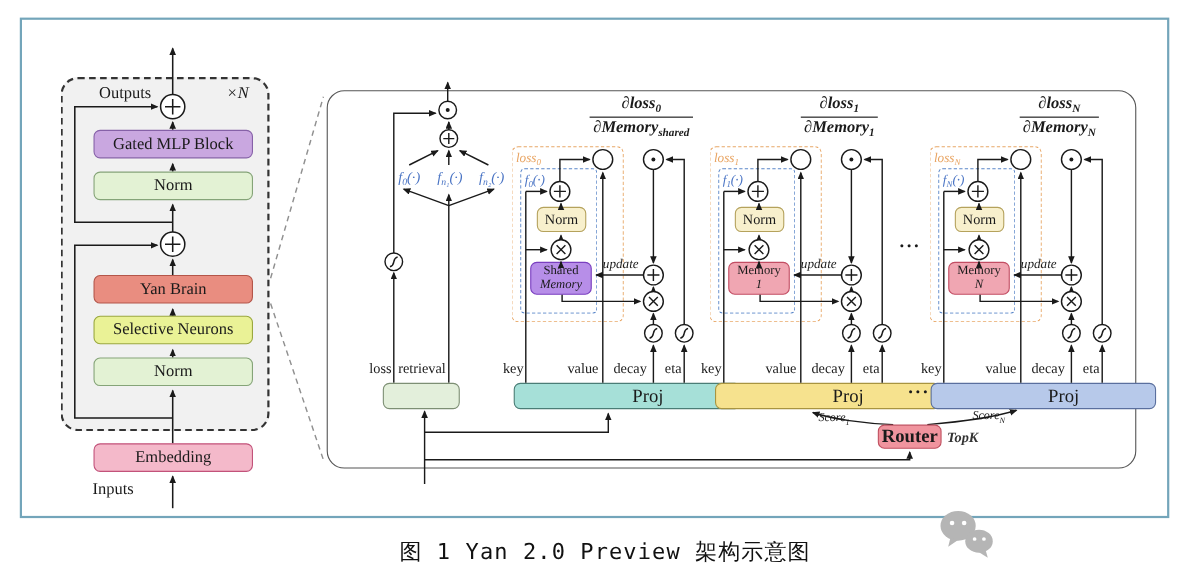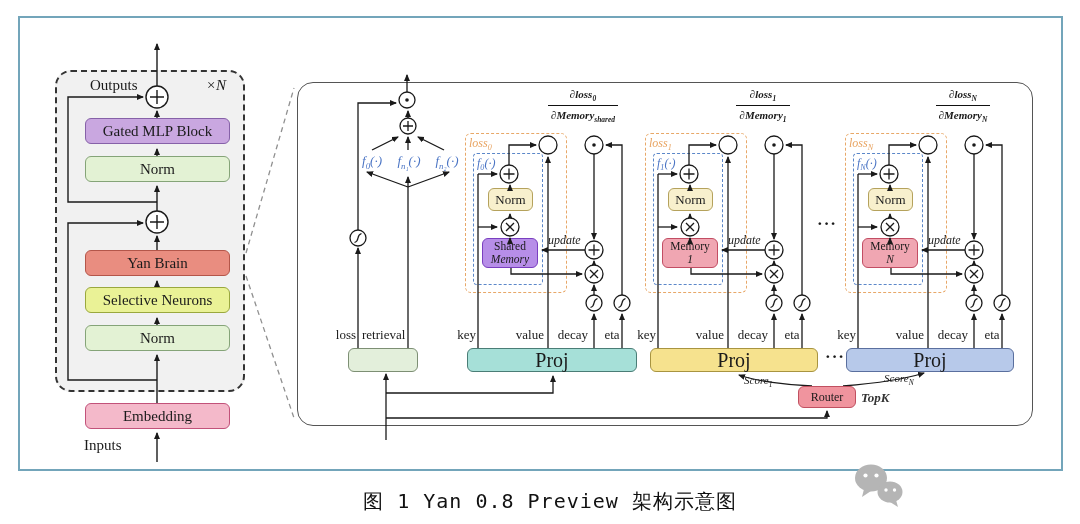--- a/index.html
+++ b/index.html
@@ -32,35 +32,35 @@
         justify-content:center;z-index:3;font-size:13px;}
   .normbox{left:55px;top:188px;width:43px;height:21px;background:var(--norm_cream);
            border-color:var(--norm_cream_border);font-size:13px;}
   .membox{left:49px;top:238px;width:54px;height:28px;flex-direction:column;line-height:13px;
           font-size:11.5px;}
   .mem-shared{background:var(--shared_memory);border-color:var(--shared_memory_border);}
   .mem-pink{background:var(--memory_pink);border-color:var(--memory_pink_border);}
   .mem2{font-style:italic;}
   .losstag{left:36px;top:136px;font-size:12px;color:var(--loss_color);font-style:italic;z-index:3;}
   .ftag{left:44px;top:156px;font-size:12px;color:var(--f_color);font-style:italic;z-index:3;}
-  .grad{left:100px;top:88px;width:100px;text-align:center;font-size:11px;font-weight:bold;
+  .grad{left:100px;top:88px;width:100px;text-align:center;font-size:15px;font-weight:bold;
         font-style:italic;z-index:3;line-height:13px;}
   .grad .den{border-top:1.2px solid #111;display:inline-block;padding:3px 3px;}
   sub{font-size:0.68em;}
   .inlbl{top:327px;height:15px;font-size:13px;z-index:3;}
   .updlbl{left:115px;top:233px;width:46px;font-size:12px;font-style:italic;z-index:3;}
   .proj{top:348px;height:22px;border:1.3px solid #000;border-radius:6px;display:flex;
-        align-items:center;justify-content:center;font-size:20px;z-index:3;}
+        align-items:center;justify-content:center;font-size:17px;z-index:3;padding-left:37px;}
   .proj-teal{left:34px;width:168px;background:var(--proj_teal);border-color:var(--proj_teal_border);}
   .proj-yellow{left:37px;width:166px;background:var(--proj_yellow);border-color:var(--proj_yellow_border);}
   .proj-blue{left:33px;width:166px;background:var(--proj_blue);border-color:var(--proj_blue_border);}
   #proj-green{left:348px;top:348px;width:68px;height:22px;background:var(--proj_green);
               border-color:var(--proj_green_border);font-size:14px;z-index:3;}
   #router{left:798px;top:386px;width:56px;height:20px;background:var(--router);
-          border-color:var(--router_border);font-size:12px;z-index:3;}
+          border-color:var(--router_border);font-size:17px;z-index:3;font-weight:bold;}
   .score{font-size:11px;font-weight:normal;font-style:italic;z-index:3;}
   #topk{left:861px;top:390px;font-size:13px;font-weight:bold;font-style:italic;z-index:3;color:#333;}
   .ffunc{top:153px;width:42px;text-align:center;color:var(--f_color);font-style:italic;
          font-size:13px;z-index:3;}
   .dots{font-size:17px;font-weight:bold;z-index:3;letter-spacing:1px;}
   
   #caption{left:60px;top:488px;width:980px;text-align:center;font-size:20px;letter-spacing:1px;
            font-family:"DejaVu Sans Mono",monospace;color:#111;z-index:5;}
   #watermark{left:786px;top:461px;display:flex;align-items:center;gap:10px;z-index:6;
              font-family:"Liberation Sans",sans-serif;color:var(--watermark);font-size:27px;
@@ -386,21 +386,21 @@
           <circle cx="974" cy="303" r="8"></circle>
           <path d="M970.5,307.5 C976.5,305.5 971.5,300.5 977.5,298.5" fill="none"></path>
         </g>
       <g>
           <circle cx="1002" cy="303" r="8"></circle>
           <path d="M998.5,307.5 C1004.5,305.5 999.5,300.5 1005.5,298.5" fill="none"></path>
         </g>
     </g>
   </svg>
 
-  <div id="caption" class="abs">图 1  Yan 0.8 Preview 架构示意图</div>
+  <div id="caption" class="abs">图 1  Yan 2.0 Preview 架构示意图</div>
 
   <div id="watermark" class="abs">
     <svg width="54" height="48" viewBox="0 0 54 48">
       <g fill="#b5b5b5">
         <ellipse cx="19" cy="17" rx="16" ry="13.5"></ellipse>
         <path d="M12,28 L10,36 L19,30 Z"></path>
         <ellipse cx="38" cy="31" rx="12.5" ry="10.5"></ellipse>
         <path d="M44,39 L46,46 L38,41 Z"></path>
       </g>
       <g fill="#fff">

